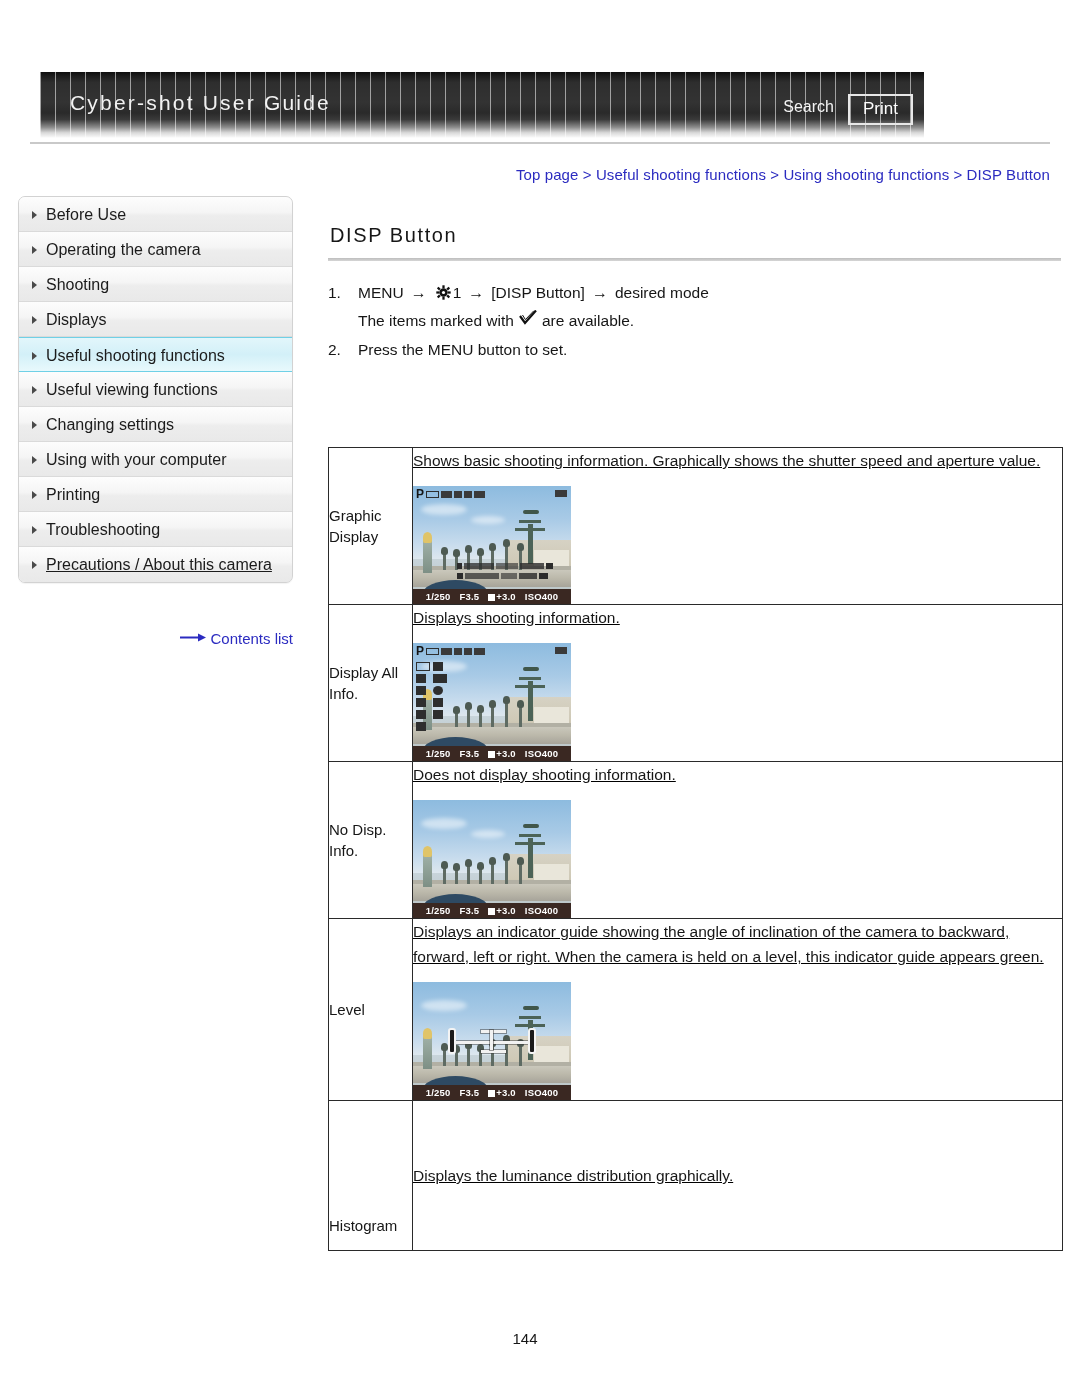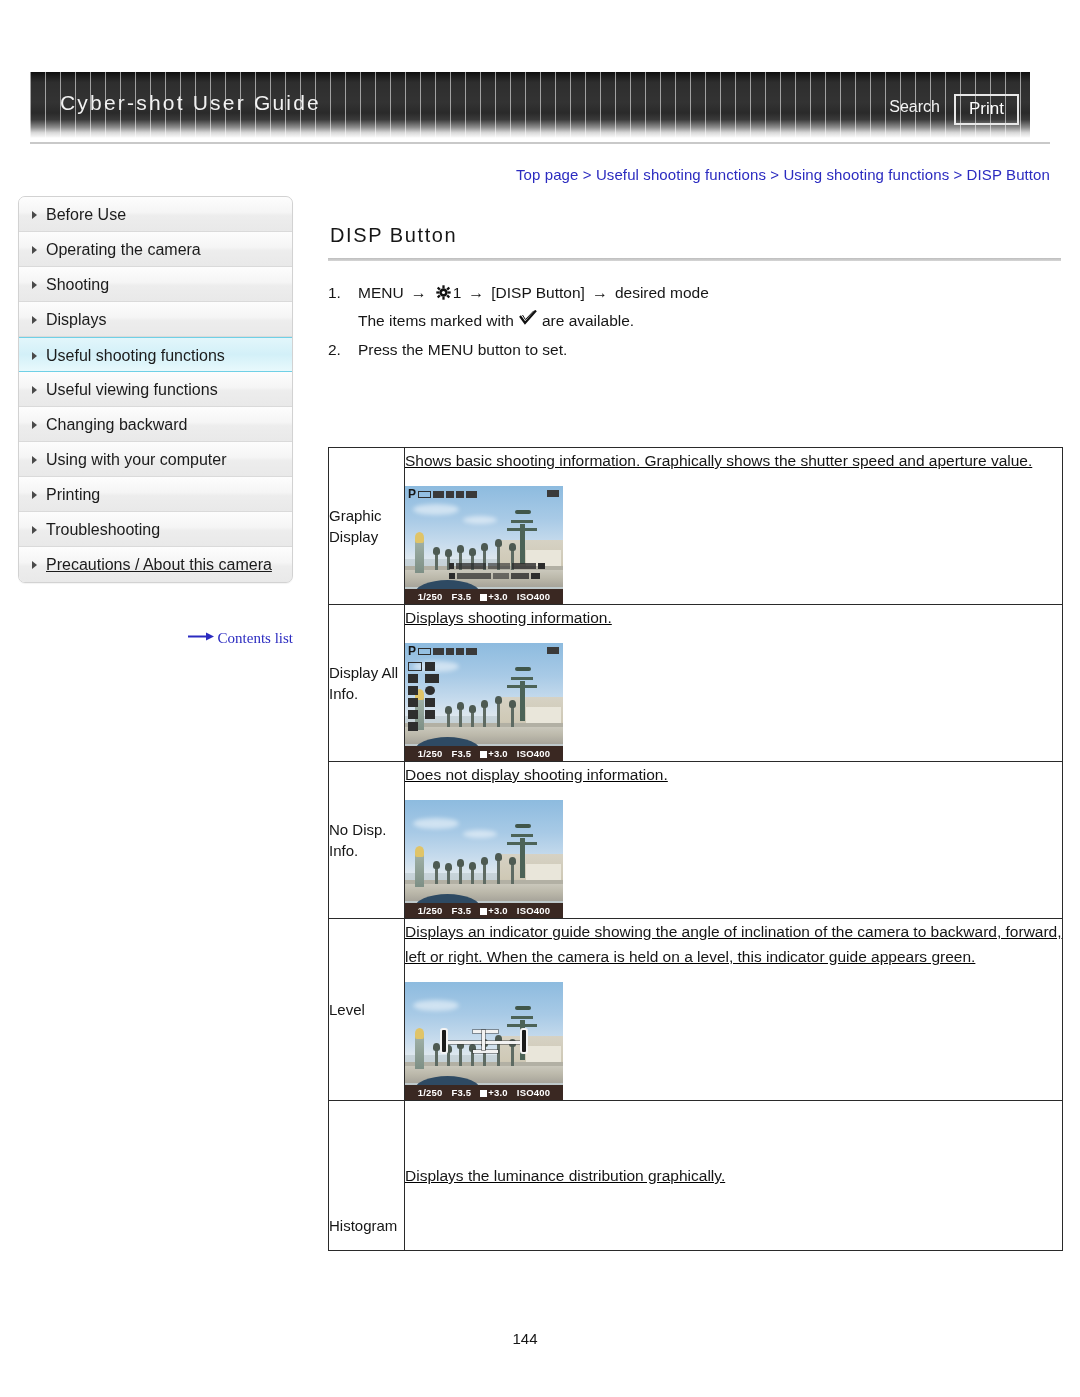--- a/index.html
+++ b/index.html
@@ -7,22 +7,22 @@
     margin: 0; padding: 0;
     width: 1080px; height: 1397px;
     background: #ffffff;
     font-family: "Liberation Sans", sans-serif;
     overflow: hidden;
   }
   #page { position: relative; width: 1080px; height: 1397px; background:#fff; }
 
   
   .banner {
-    position: absolute; left: 30px; top: 72px;
-    width: 1000px; height: 66px;
+    position: absolute; left: 40px; top: 72px;
+    width: 884px; height: 66px;
     background:
       linear-gradient(to bottom,
         #0d0d0d 0%, #1c1c1c 6%, #2e2e2e 16%,
         #333333 46%, #2a2a2a 62%, #3a3a3a 72%,
         #8e8e8e 84%, #d9d9d9 92%, #f4f4f4 98%, #ffffff 100%);
     overflow: hidden;
   }
   .banner-stripes {
     position:absolute; left:0; top:0; right:0; bottom:0;
     background-image: repeating-linear-gradient(
@@ -78,21 +78,21 @@
     width:0; height:0; border-left:5px solid #4a4a4a;
     border-top:4px solid transparent; border-bottom:4px solid transparent;
   }
   .side-item.active {
     background:linear-gradient(to bottom,#e2f6fb 0%,#d3f0f8 50%,#e8f9fc 100%);
     border-top:1px solid #6fd0e6; border-bottom:1px solid #6fd0e6;
   }
   .contents-link {
     position:absolute; left:18px; top:628px; width:275px;
     text-align:right; padding-right:0px;
-    font-size:15px; color:#2b2bc0; cursor:pointer; white-space:nowrap;font-family:Liberation Serif, serif;
+    font-size:15px; color:#2b2bc0; cursor:pointer; white-space:nowrap;
   }
   .arrow-ico { display:inline-block; vertical-align:2px; margin-right:4px; }
 
   
   .main { position:absolute; left:328px; top:196px; width:735px; }
   .page-title {
     font-size:20px; color:#161616; letter-spacing:1.6px;
     margin:28px 0 0 2px; font-weight:normal;
   }
   .title-rule {
@@ -123,21 +123,21 @@
     border-top:1px solid #2a2a2a; border-left:1px solid #2a2a2a;
     border-right:1px solid #2a2a2a;
     table-layout:fixed;
   }
   .tbl td {
     border-bottom:1px solid #2a2a2a; border-right:1px solid #2a2a2a;
     vertical-align:middle; padding:0;
   }
   .tbl td:last-child { border-right:none;text-decoration:underline; }
   .c-label {
-    width:76px; font-size:15px; color:#161616;
+    width:84px; font-size:15px; color:#161616;
     padding:6px 0 6px 8px; line-height:21px; vertical-align:middle;
   }
   .c-body { padding:11px 10px 14px 12px; vertical-align:top; }
   .c-desc { font-size:15.5px; line-height:25px; color:#161616; }
 
   
   .cam {
     position:relative; width:158px; height:118px; margin-top:13px;
     background:linear-gradient(to bottom,#9fc3e2 0%,#b9d4ea 34%,#cfe0ee 46%,#c9d6dd 58%,#b9c2c2 100%);
     overflow:hidden; border:0;
@@ -312,21 +312,21 @@
     <div class="side-item active">
       <span class="tri"></span>
       <span>Useful shooting functions</span>
     </div>
     <div class="side-item">
       <span class="tri"></span>
       <span>Useful viewing functions</span>
     </div>
     <div class="side-item">
       <span class="tri"></span>
-      <span>Changing backward</span>
+      <span>Changing settings</span>
     </div>
     <div class="side-item">
       <span class="tri"></span>
       <span>Using with your computer</span>
     </div>
     <div class="side-item">
       <span class="tri"></span>
       <span>Printing</span>
     </div>
     <div class="side-item">

